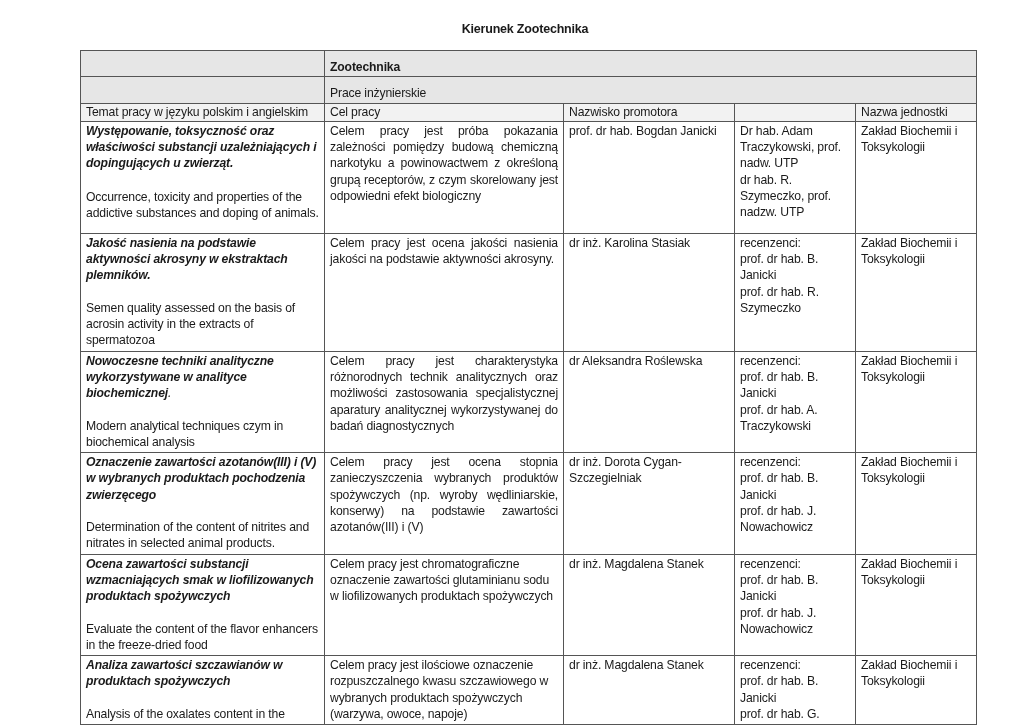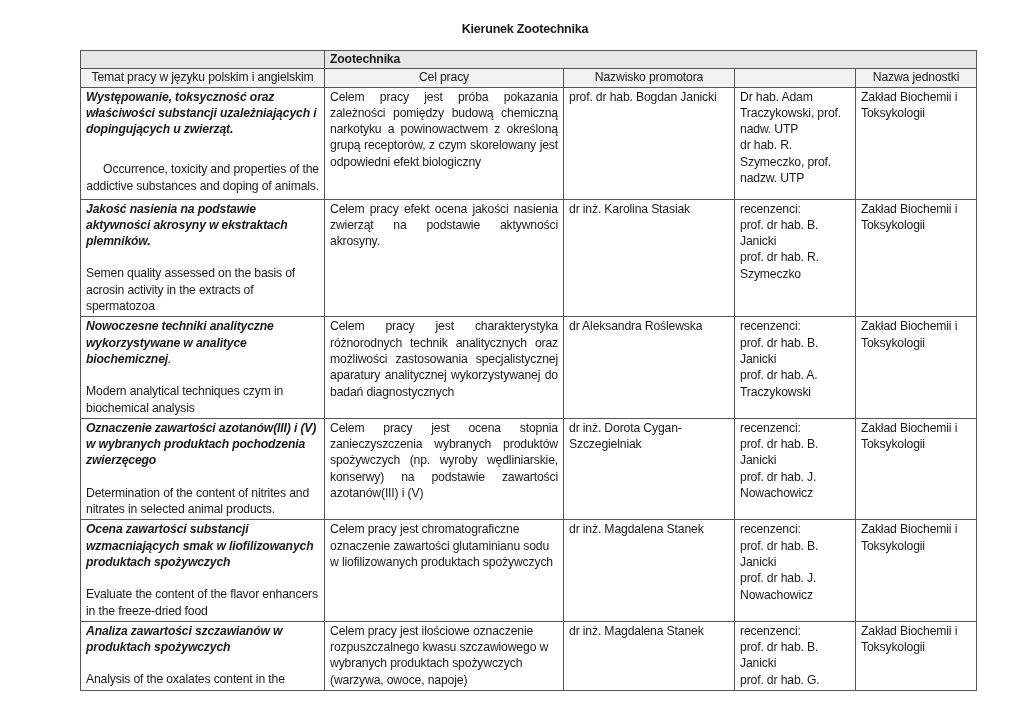--- a/index.html
+++ b/index.html
@@ -38,46 +38,45 @@
   }
   table.thesis-table td {
     border: 1px solid #555555;
     vertical-align: top;
     padding: 1px 5px 2px 5px;
     overflow: hidden;
   }
   tr.band td {
     background: #e6e6e6;
     height: 14px;
-    padding-top: 0px;
+    padding-top: 8px;
     padding-bottom: 1px;
   }
   tr.header td {
     background: #f2f2f2;
     height: 14px;
     padding-top: 0px;
     padding-bottom: 1px;
-    text-align: center;
   }
   .bold {
     font-weight: bold;
   }
   .justify {
     text-align: justify;
     text-align-last: left;
   }
   .title-pl {
     font-weight: bold;
     display: block;
     font-style: italic;
   }
   .title-en {
     display: block;
   }
-  .gap-sm { margin-top: 24px; text-align: right; }
+  .gap-sm { margin-top: 17px; }
   .gap-lg { margin-top: 16px; }
   .line { display: block; }
   tr.row1 td { height: 108px; }
   tr.row2 td { height: 95px; }
   tr.row3 td { height: 94px; }
   tr.row4 td { height: 95px; }
   tr.row5 td { height: 95px; margin-left: 40px; }
   tr.row6 td { height: 63px; }
 </style>
 </head>
@@ -98,20 +97,26 @@
       <tr class="band">
     <td style="width:119px; border-right:1px solid #555;">
           <div style="position:relative;">
             <div style="position:absolute; left:114px; top:-2px; bottom:-3px;"></div>
           </div>
         </td>
     <td colspan="4" class="bold" style="position:relative;">
       <span>Zootechnika</span>
     </td>
   </tr>
+  <tr class="band">
+    <td></td>
+    <td colspan="4">
+      <span>Prace inżynierskie</span>
+    </td>
+  </tr>
 
   <tr class="header">
     <td>Temat pracy w języku polskim i angielskim</td>
     <td>Cel pracy</td>
     <td>Nazwisko promotora</td>
     <td></td>
     <td>Nazwa jednostki</td>
   </tr>
 
   <tr class="row1">
@@ -126,21 +131,21 @@
       <span class="line">dr hab. R. Szymeczko, prof. nadzw. UTP</span>
     </td>
     <td>Zakład Biochemii i Toksykologii</td>
   </tr>
 
   <tr class="row2">
     <td>
       <span class="title-pl">Jakość nasienia na podstawie aktywności akrosyny w ekstraktach plemników.</span>
       <span class="title-en gap-lg">Semen quality assessed on the basis of acrosin activity in the extracts of spermatozoa</span>
     </td>
-    <td class="justify">Celem pracy efekt ocena jakości nasienia zwierząt na podstawie aktywności akrosyny.</td>
+    <td class="justify">Celem pracy jest ocena jakości nasienia jakości na podstawie aktywności akrosyny.</td>
     <td>dr inż. Karolina Stasiak</td>
     <td>
       <span class="line">recenzenci:</span>
       <span class="line">prof. dr hab. B. Janicki</span>
       <span class="line">prof. dr hab. R. Szymeczko</span>
     </td>
     <td>Zakład Biochemii i Toksykologii</td>
   </tr>
 
   <tr class="row3">

